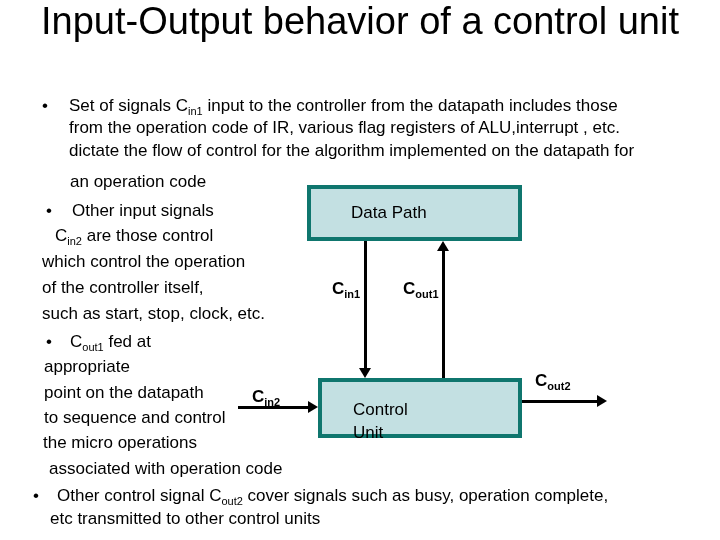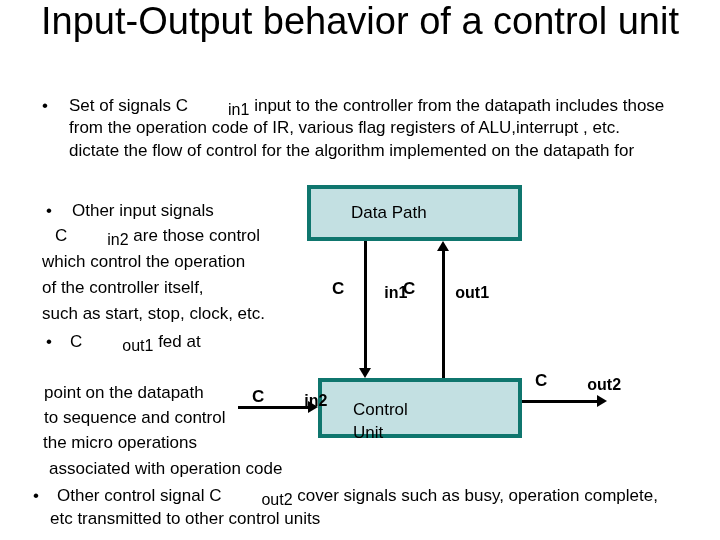--- a/index.html
+++ b/index.html
@@ -10,21 +10,21 @@
     overflow:hidden;
   }
   .title {
     position:absolute; top:-2px; left:30px; width:660px;
     text-align:center; font-size:38px; line-height:47px;
   }
   .ln {
     position:absolute; white-space:nowrap;
     font-size:17px; line-height:20px;
   }
-  .ln sub, .siglabel sub { font-size:16px; line-height:0;margin-left:40px; }
+  .ln sub, .siglabel sub { font-size:11px; line-height:0; }
   .siglabel { position:absolute; white-space:nowrap; font-size:17px; line-height:20px;font-weight:bold; }
   .box {
     position:absolute; background:#c3e0e2; border:4px solid #0f766e;
     box-sizing:border-box; font-size:17px;
   }
   .box-dp { display:flex; align-items:center; }
   .box-dp span { padding-left:40px; }
   .box-cu .cu-inner { padding:16px 0 0 31px; line-height:23px; }
   .vline { position:absolute; width:3px; background:#000000; }
   .hline { position:absolute; height:3px; background:#000000; }
@@ -42,30 +42,32 @@
 <body>
 
 <div class="slide">
 
   <div class="title">Input-Output behavior of a control unit</div>
 
   <div class="ln" style="left:42px; top:96px;">•</div>
   <div class="ln" style="left:69px; top:96px;"><span>Set of signals C</span><sub>in1</sub><span> input to the controller from the datapath includes those</span></div>
   <div class="ln" style="left:69px; top:118px;">from the operation code of IR, various flag registers of ALU,interrupt , etc.</div>
   <div class="ln" style="left:69px; top:141px;">dictate the flow of control for the algorithm implemented on the datapath for</div>
+  <div class="ln" style="left:70px; top:172px;">an operation code</div>
 
   <div class="ln" style="left:46px; top:201px;">•</div>
   <div class="ln" style="left:72px; top:201px;">Other input signals</div>
   <div class="ln" style="left:55px; top:226px;"><span>C</span><sub>in2</sub><span>  are those control</span></div>
   <div class="ln" style="left:42px; top:252px;">which control the operation</div>
   <div class="ln" style="left:42px; top:278px;">of the controller itself,</div>
   <div class="ln" style="left:42px; top:304px;">such as start, stop, clock, etc.</div>
 
   <div class="ln" style="left:46px; top:332px;">•</div>
   <div class="ln" style="left:70px; top:332px;"><span>C</span><sub>out1</sub><span> fed at</span></div>
+  <div class="ln" style="left:44px; top:357px;">appropriate</div>
   <div class="ln" style="left:44px; top:383px;">point on the datapath</div>
   <div class="ln" style="left:43px; top:433px;">the micro operations</div>
   <div class="ln" style="left:44px; top:408px;">to sequence and control</div>
   <div class="ln" style="left:49px; top:459px;">associated with operation code</div>
 
   <div class="ln" style="left:33px; top:486px;">•</div>
   <div class="ln" style="left:57px; top:486px;"><span>Other control signal C</span><sub>out2</sub><span> cover signals such as busy, operation complete,</span></div>
   <div class="ln" style="left:50px; top:509px;">etc transmitted to other control units</div>
 
   <div class="box box-dp" style="left:307px; top:185px; width:215px; height:56px;">

